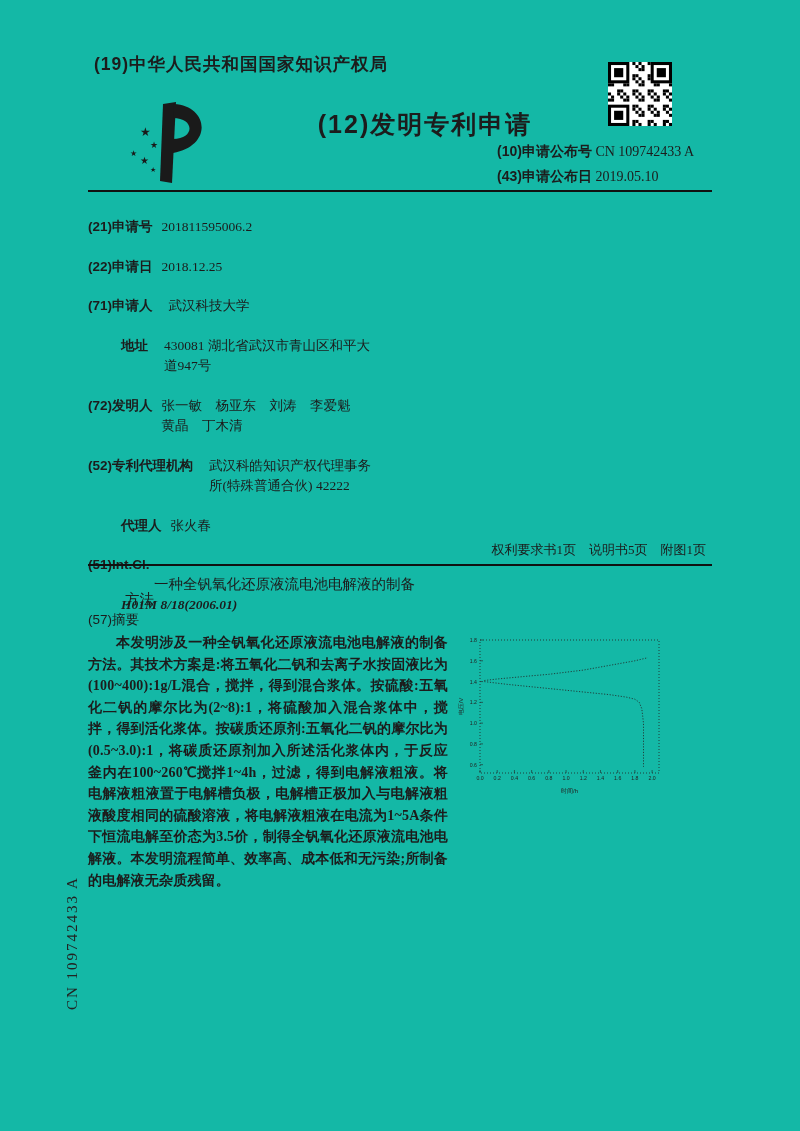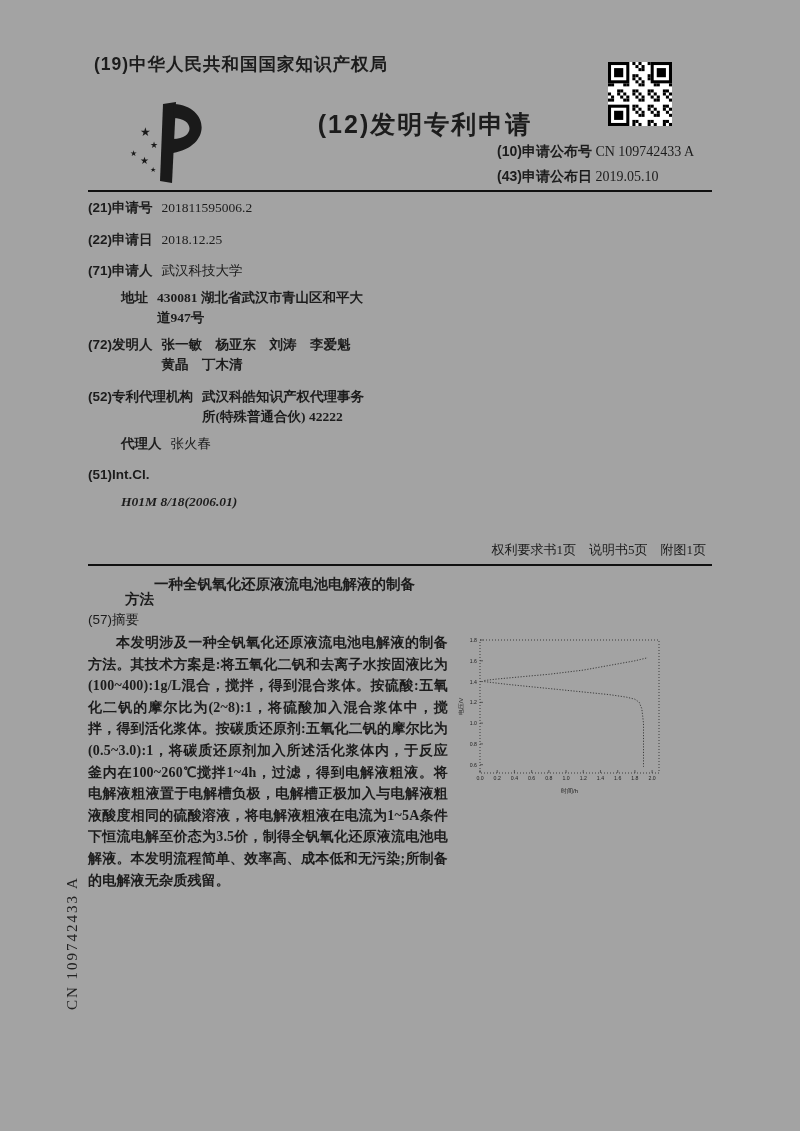--- a/index.html
+++ b/index.html
@@ -1,39 +1,39 @@
 <!DOCTYPE html>
 <html><head>
 <meta charset="utf-8">
 <style>
   html,body{margin:0;padding:0;background:#fff;}
-  #page{position:relative;width:800px;height:1131px;background:#a3a3a3;overflow:hidden;
+  #page{position:relative;width:800px;height:1131px;background:#14b8a6;overflow:hidden;
         font-family:"Liberation Serif", serif;color:#1c1c1c;}
-  .pre{white-space:pre-line;font-weight:bold;}
+  .pre{white-space:pre-line;}
   
   #office{position:absolute;left:94px;top:52px;font-size:17.5px;font-weight:bold;
           font-family:"Liberation Sans", sans-serif;letter-spacing:1px;}
   #doc-type{position:absolute;left:230px;top:108px;width:390px;text-align:center;
             font-size:25px;font-weight:bold;font-family:"Liberation Sans", sans-serif;letter-spacing:2px;}
   #logo{position:absolute;left:116px;top:96px;}
   #qr{position:absolute;left:608px;top:62px;}
   #pub-no{position:absolute;left:497px;top:143px;font-size:14px;}
   #pub-date{position:absolute;left:497px;top:168px;font-size:14px;}
   .hlabel{font-weight:bold;font-family:"Liberation Sans", sans-serif;}
   .hval{font-family:"Liberation Serif", serif;}
   .rule{position:absolute;left:88px;width:624px;height:0;border-top:2.4px solid #111;}
   #rule1{top:190px;}
   #rule2{top:564px;}
   
   #biblio{position:absolute;left:88px;top:198px;width:372px;font-size:13.5px;line-height:20.5px;}
-  .row{display:flex;align-items:flex-start;margin-bottom:11px;}
+  .row{display:flex;align-items:flex-start;margin-bottom:11px;margin-top:19px;}
   .row .lbl{font-weight:bold;font-family:"Liberation Sans", sans-serif;white-space:nowrap;margin-right:9px;}
   .row .val{font-family:"Liberation Serif", serif;}
   .indent{padding-left:33px;}
-  .tight{margin-bottom:6px;}
+  .tight{margin-bottom:6px;gap:7px;}
   .ital{font-style:italic;font-weight:bold;}
   #pages-info{position:absolute;right:94px;top:541px;font-size:13px;font-family:"Liberation Serif", serif;}
   
   #title-sec{position:absolute;left:88px;top:572px;width:368px;}
   #title-label{font-size:13.5px;font-weight:bold;font-family:"Liberation Sans", sans-serif;}
   #title-text{margin-top:5px;font-size:14.5px;line-height:15px;text-indent:2em;margin-left:37px;}
   #abs-label{font-size:13.5px;font-weight:normal;font-family:"Liberation Sans", sans-serif;margin-top:4px;}
   #abs-text{margin-top:3px;font-size:14px;line-height:21.6px;text-indent:2em;
             text-align:justify;letter-spacing:0.2px;width:360px;font-weight:bold;}
   

